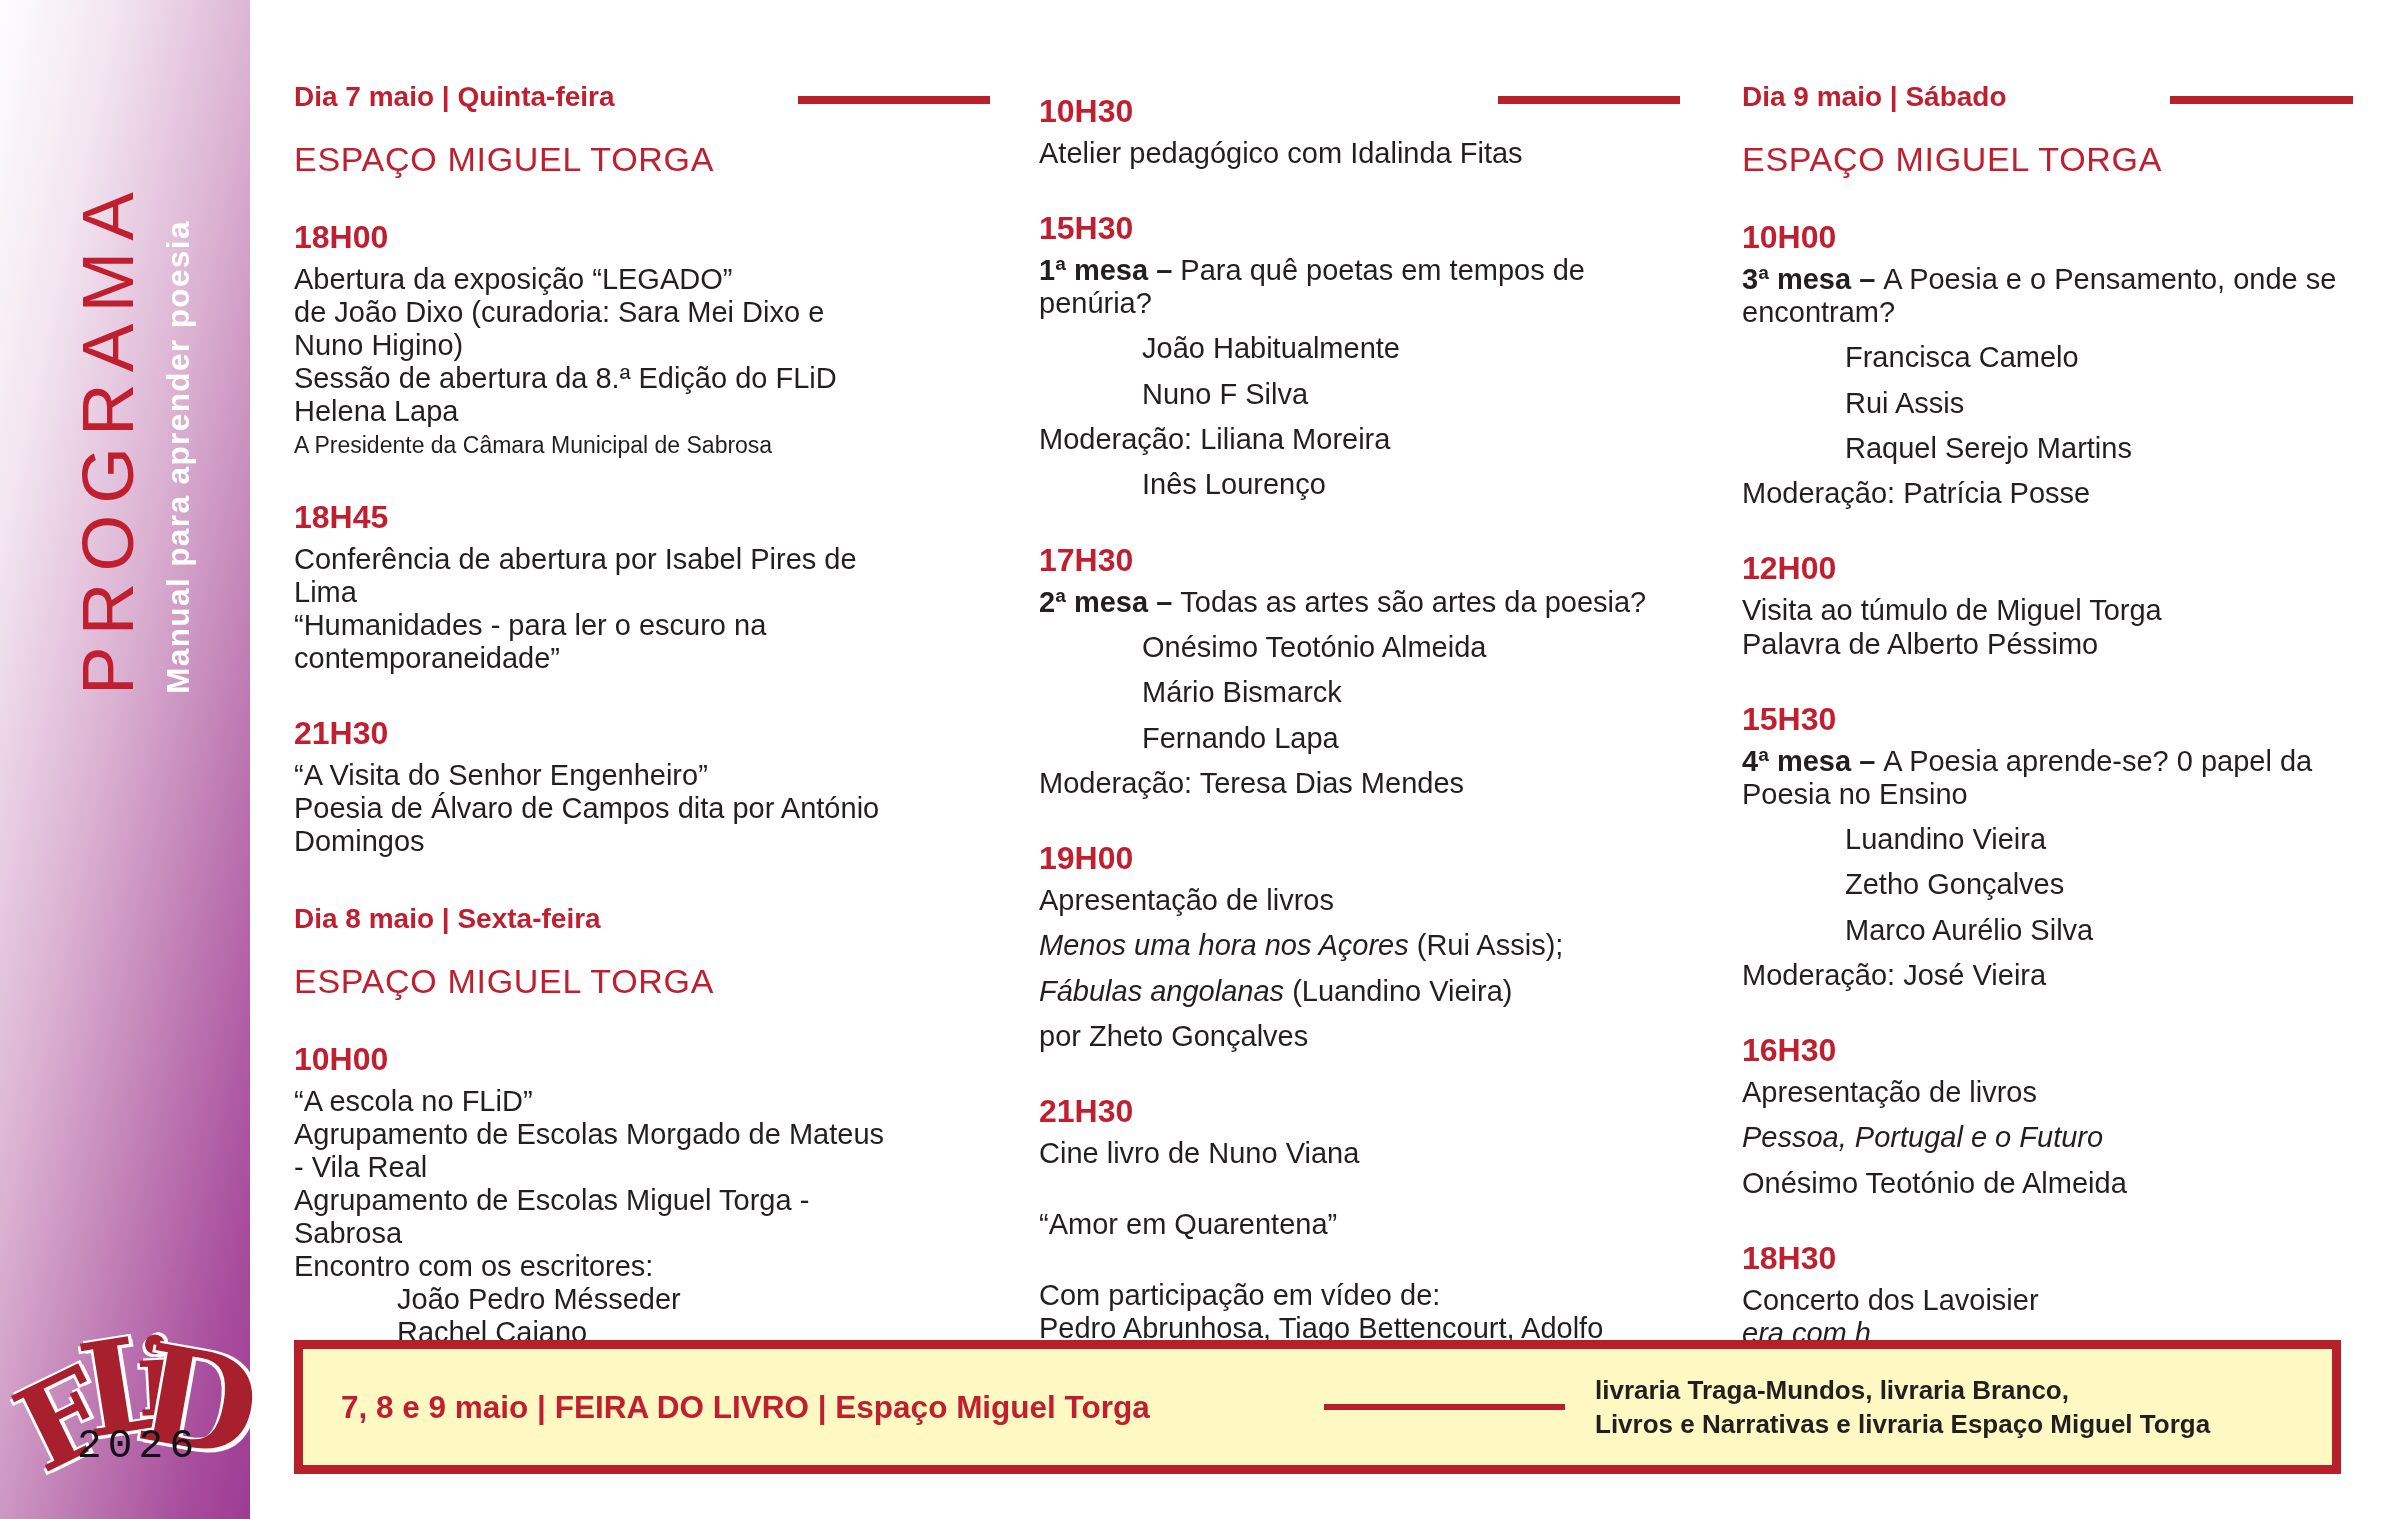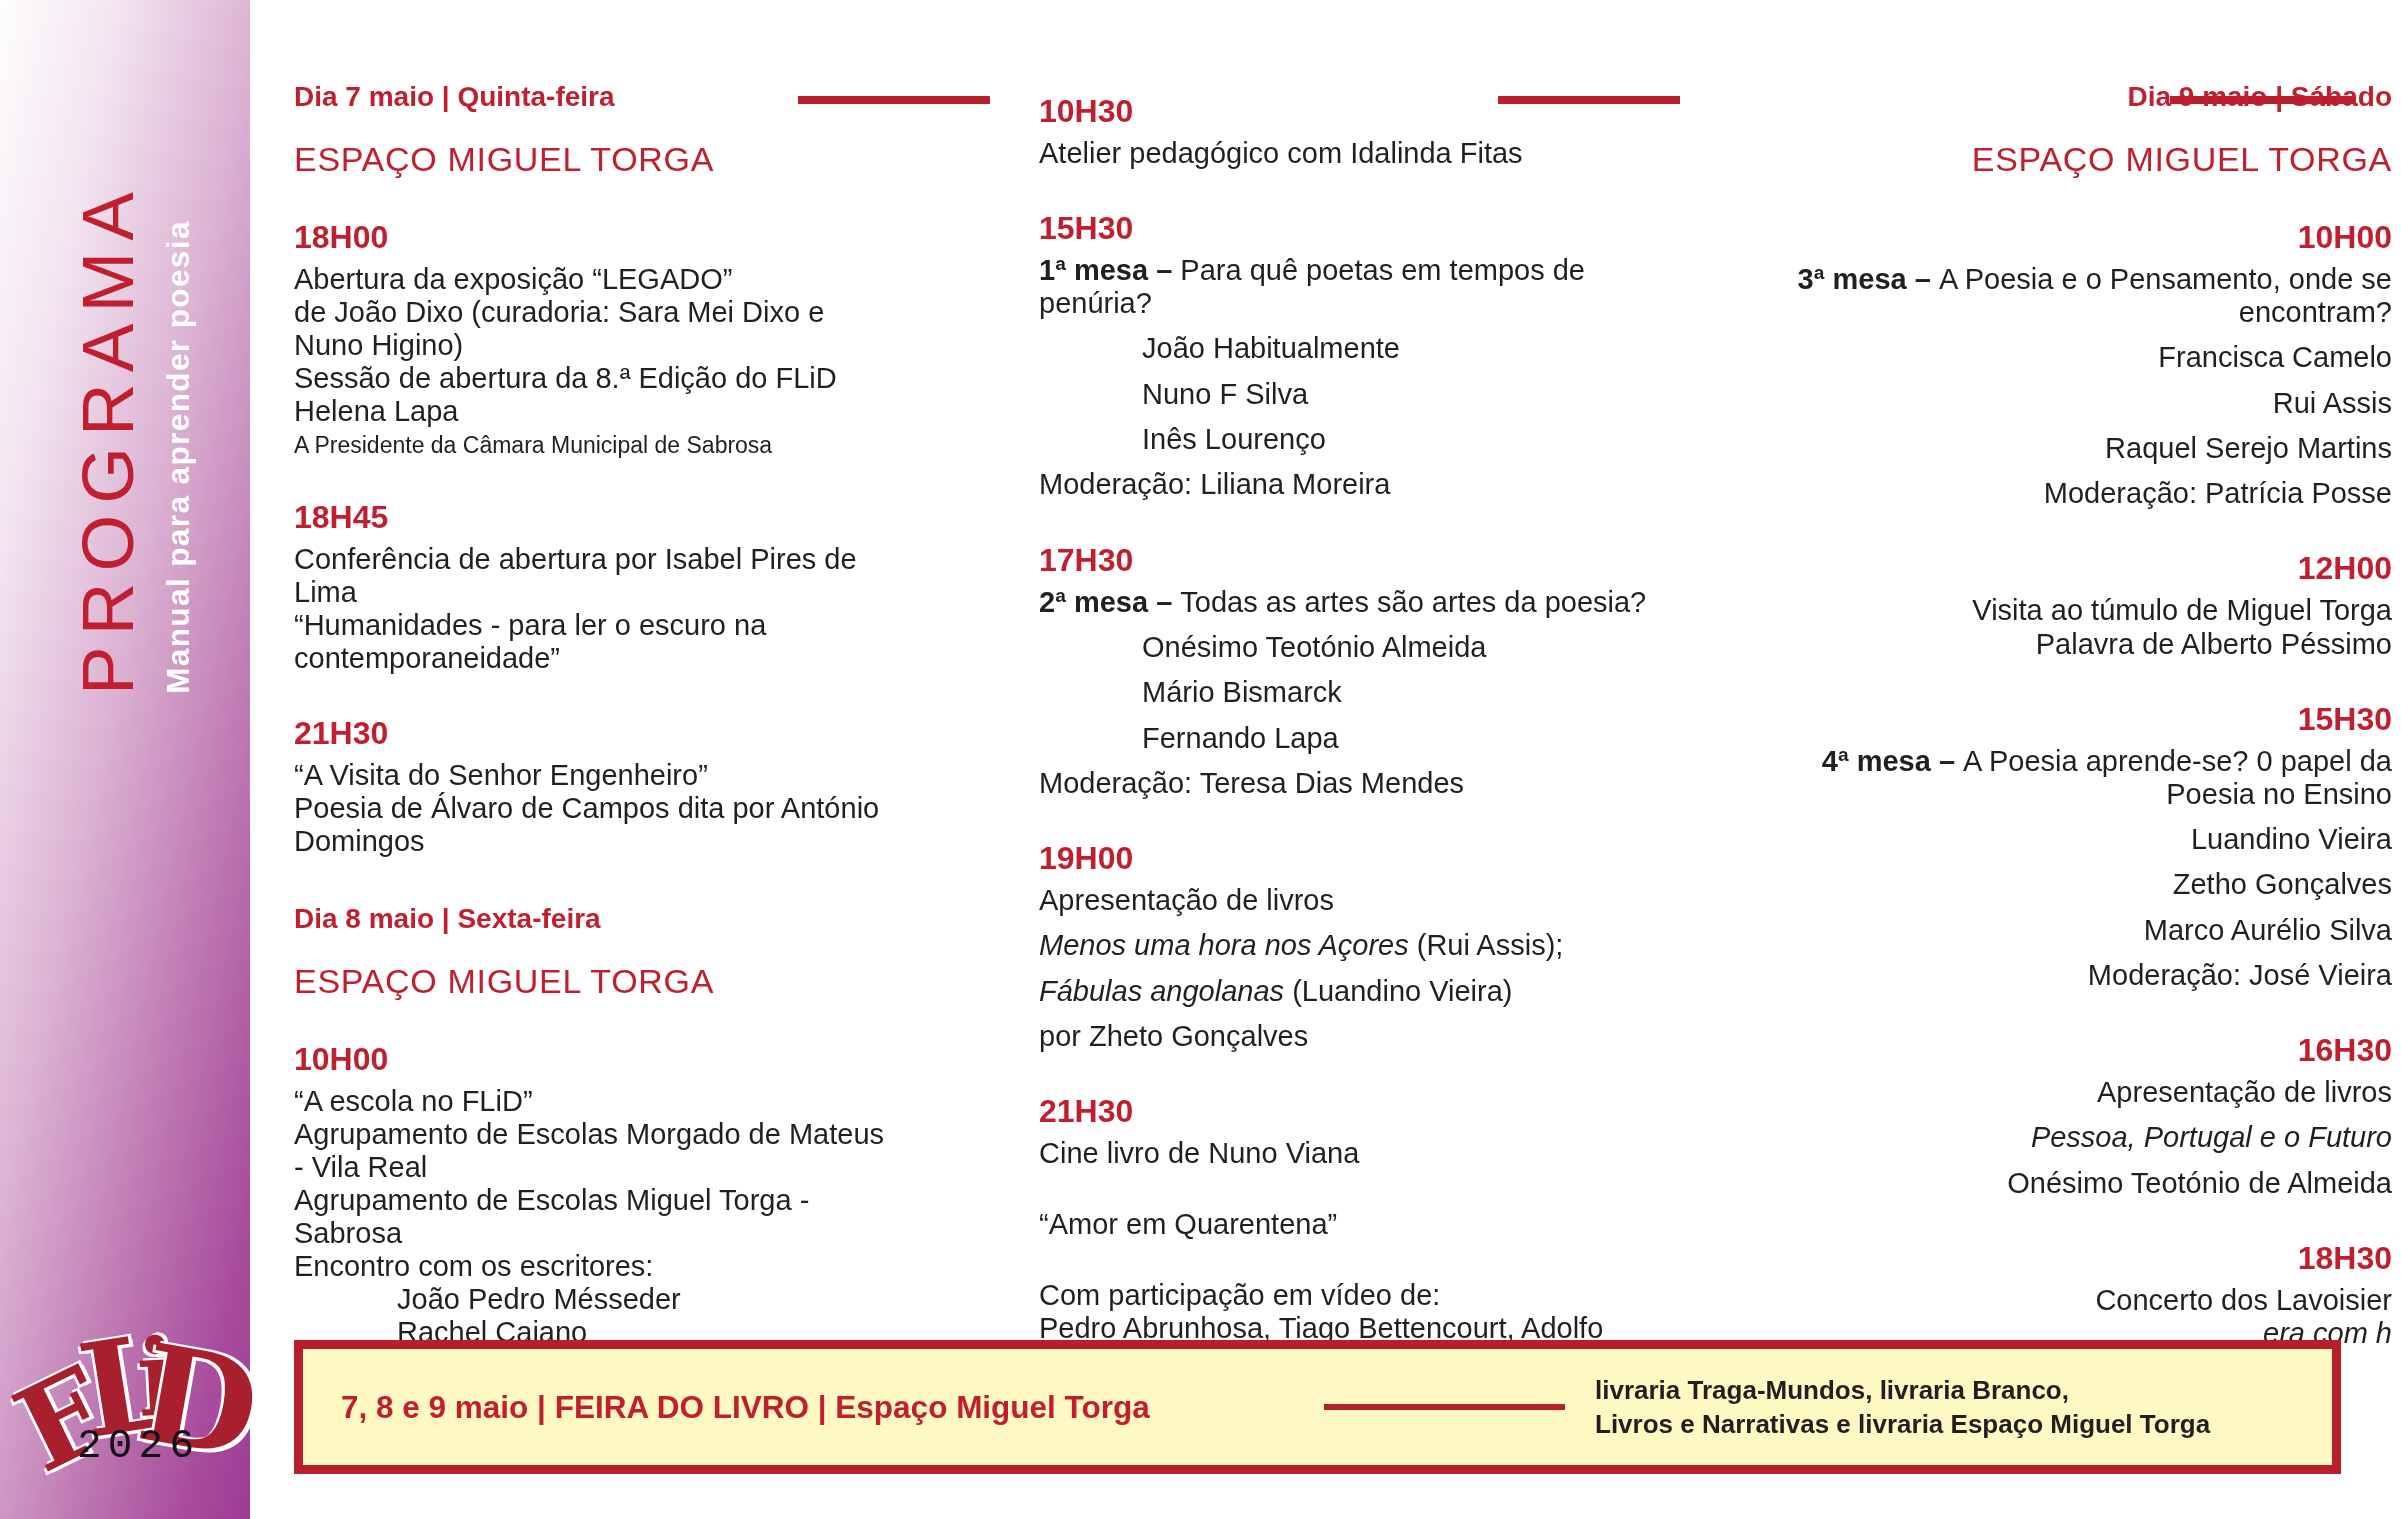--- a/index.html
+++ b/index.html
@@ -52,21 +52,21 @@
   }
   
   .rule{position:absolute;top:96px;height:7.5px;background:var(--rule-red);}
   .rule-1{left:798px;width:192px;}
   .rule-2{left:1498px;width:182px;}
   .rule-3{left:2170px;width:183px;}
   
   .column{position:absolute;top:81px;}
   .col-1{left:294px;width:698px;}
   .col-2{left:1039px;top:93px;width:681px;}
-  .col-3{left:1742px;width:650px;text-align:right;}
+  .col-3{left:1742px;width:650px;}
   .block.day{font-size:28px;font-weight:700;color:var(--crimson);margin-top:45px;}
   .block.venue{font-size:34px;font-weight:400;color:var(--crimson);margin-top:27px;letter-spacing:0.7px;}
   .block.time{font-size:32px;font-weight:700;color:var(--crimson);margin-top:40px;}
   .block.para{font-size:29px;font-weight:400;color:var(--ink);line-height:1.14;}
   .block.time + .block.para{margin-top:7px;}
   .block.para.spaced{margin-top:12.3px;}
   .block.para.gap-lg{margin-top:38px;}
   .column > .block:first-child{margin-top:0;}
   .line.indent{padding-left:103px;}
   .line.small{font-size:23px;padding-top:4.1px;}
@@ -172,24 +172,24 @@
         <div class="line"><span class="seg-b">1ª mesa – </span><span>Para quê poetas em tempos de</span></div>
         <div class="line"><span>penúria?</span></div>
       </div>
       <div class="block para spaced">
         <div class="line indent"><span>João Habitualmente</span></div>
       </div>
       <div class="block para spaced">
         <div class="line indent"><span>Nuno F Silva</span></div>
       </div>
       <div class="block para spaced">
+        <div class="line"><span>Moderação: Liliana Moreira</span></div>
+      </div>
+      <div class="block para spaced">
         <div class="line indent"><span>Inês Lourenço</span></div>
-      </div>
-      <div class="block para spaced">
-        <div class="line"><span>Moderação: Liliana Moreira</span></div>
       </div>
       <div class="block time">17H30</div>
       <div class="block para">
         <div class="line"><span class="seg-b">2ª mesa – </span><span>Todas as artes são artes da poesia?</span></div>
       </div>
       <div class="block para spaced">
         <div class="line indent"><span>Onésimo Teotónio Almeida</span></div>
       </div>
       <div class="block para spaced">
         <div class="line indent"><span>Mário Bismarck</span></div>

